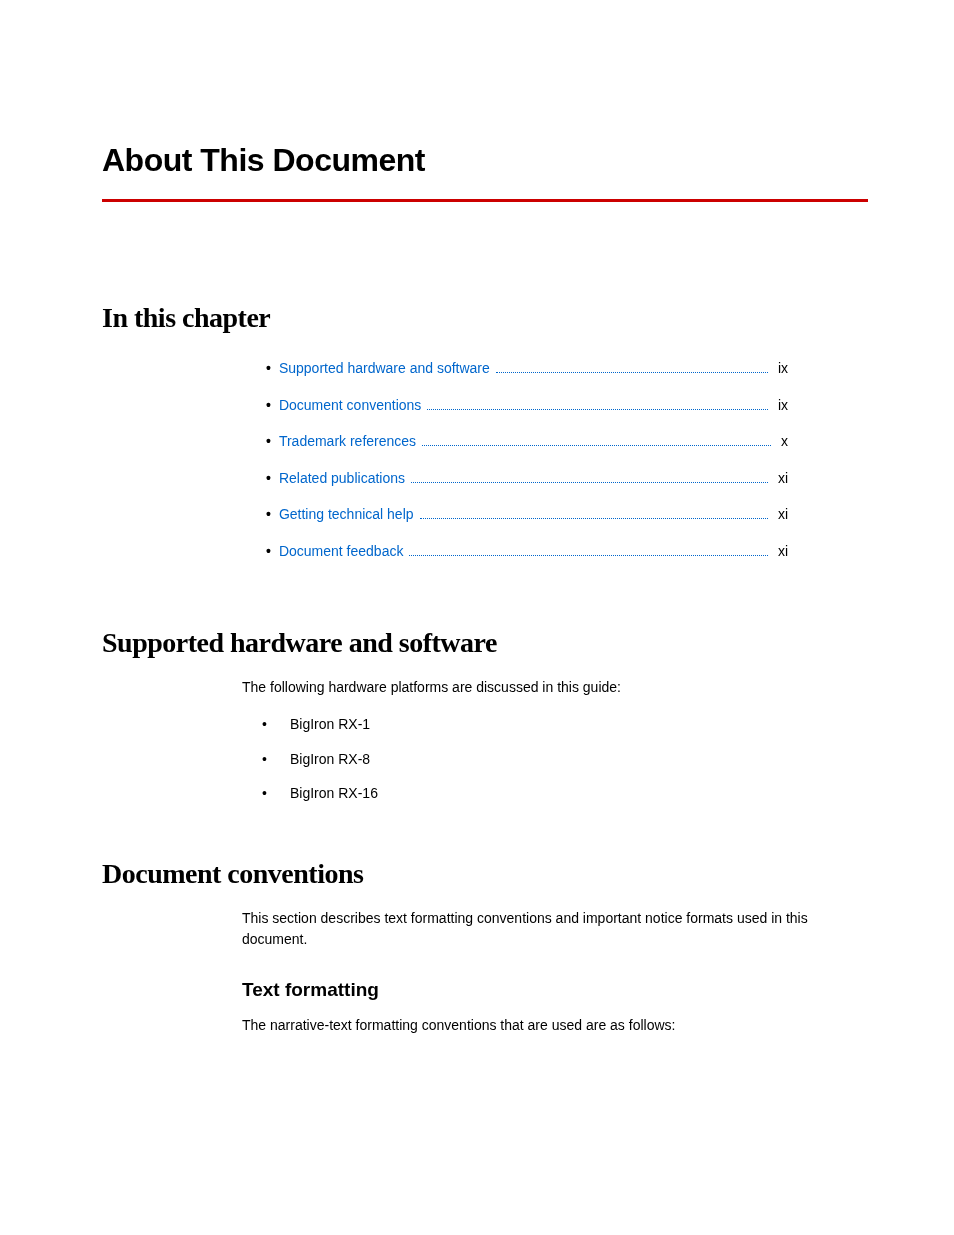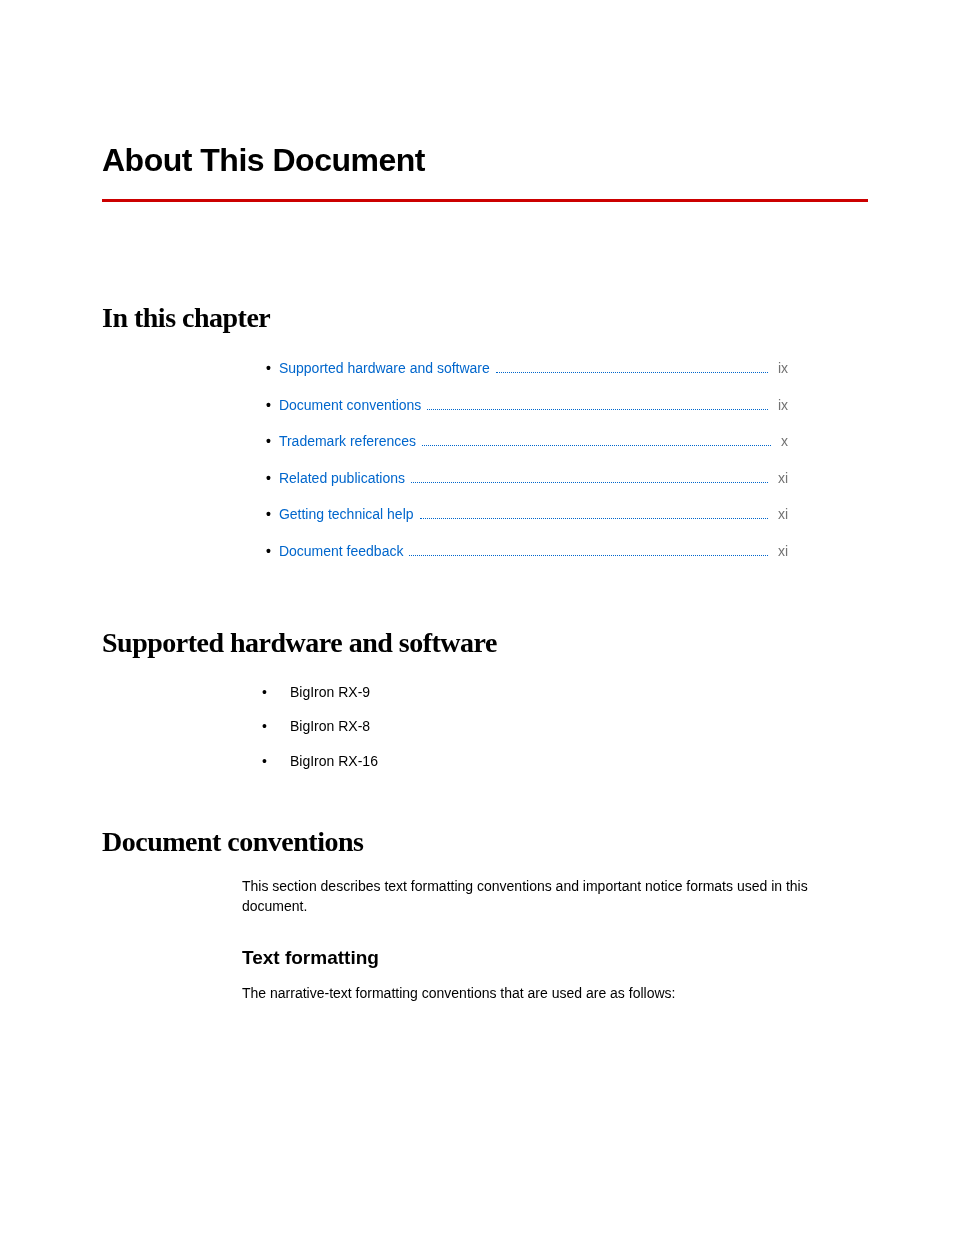--- a/index.html
+++ b/index.html
@@ -59,21 +59,21 @@
       color: #0066cc;
       white-space: nowrap;
     }
     .toc-dots {
       flex: 1;
       border-bottom: 1.5px dotted #0066cc;
       margin: 0 4px 4px 2px;
       min-width: 10px;
     }
     .toc-page {
-      color: #737373;
+      color: #000000;
       white-space: nowrap;
       margin-left: 6px;
     }
     .body-block {
       margin-left: 140px;
       margin-right: 10px;
     }
     .para {
       font-size: 14px;
       line-height: 1.45;
@@ -140,24 +140,25 @@
   <div class="toc-row">
     <span class="toc-bullet">•</span>
     <span class="toc-link">Document feedback</span>
     <span class="toc-dots"></span>
     <span class="toc-page">xi</span>
   </div>
 </div>
 
 <h2 class="h2">Supported hardware and software</h2>
 <div class="body-block">
+  <p class="para">The following hardware platforms are discussed in this guide:</p>
   <div class="bullet-list">
     <div class="bullet-item">
       <span class="bullet-dot">•</span>
-      <span>BigIron RX-9</span>
+      <span>BigIron RX-1</span>
     </div>
     <div class="bullet-item">
       <span class="bullet-dot">•</span>
       <span>BigIron RX-8</span>
     </div>
     <div class="bullet-item">
       <span class="bullet-dot">•</span>
       <span>BigIron RX-16</span>
     </div>
   </div>

